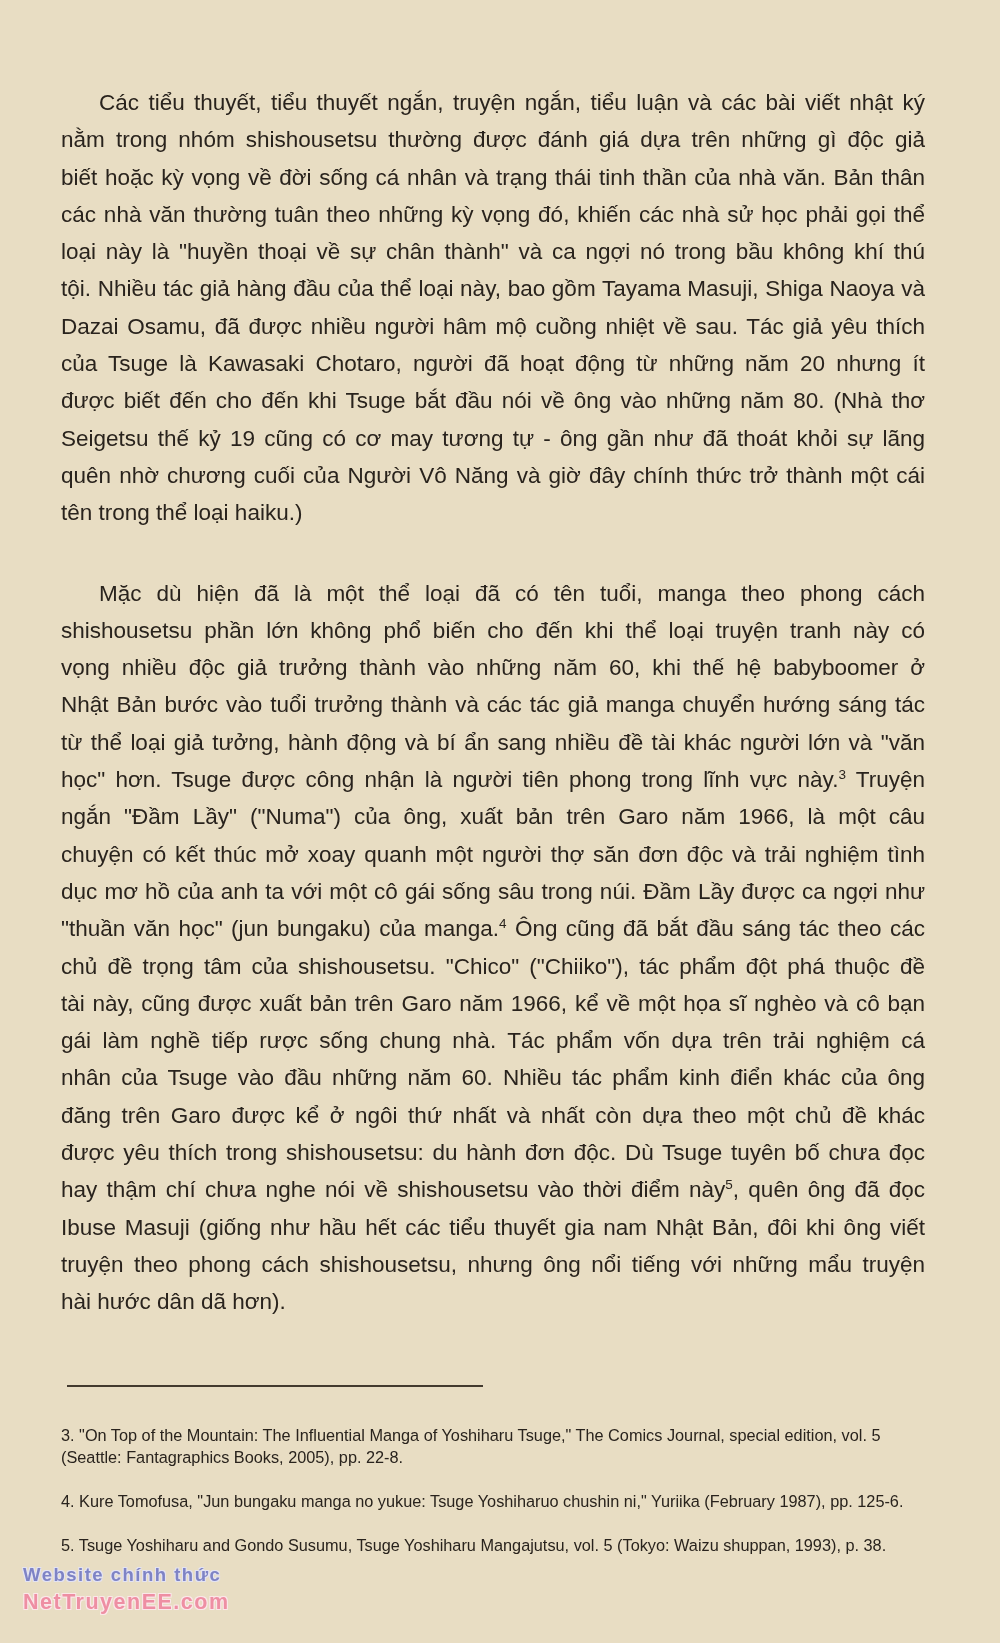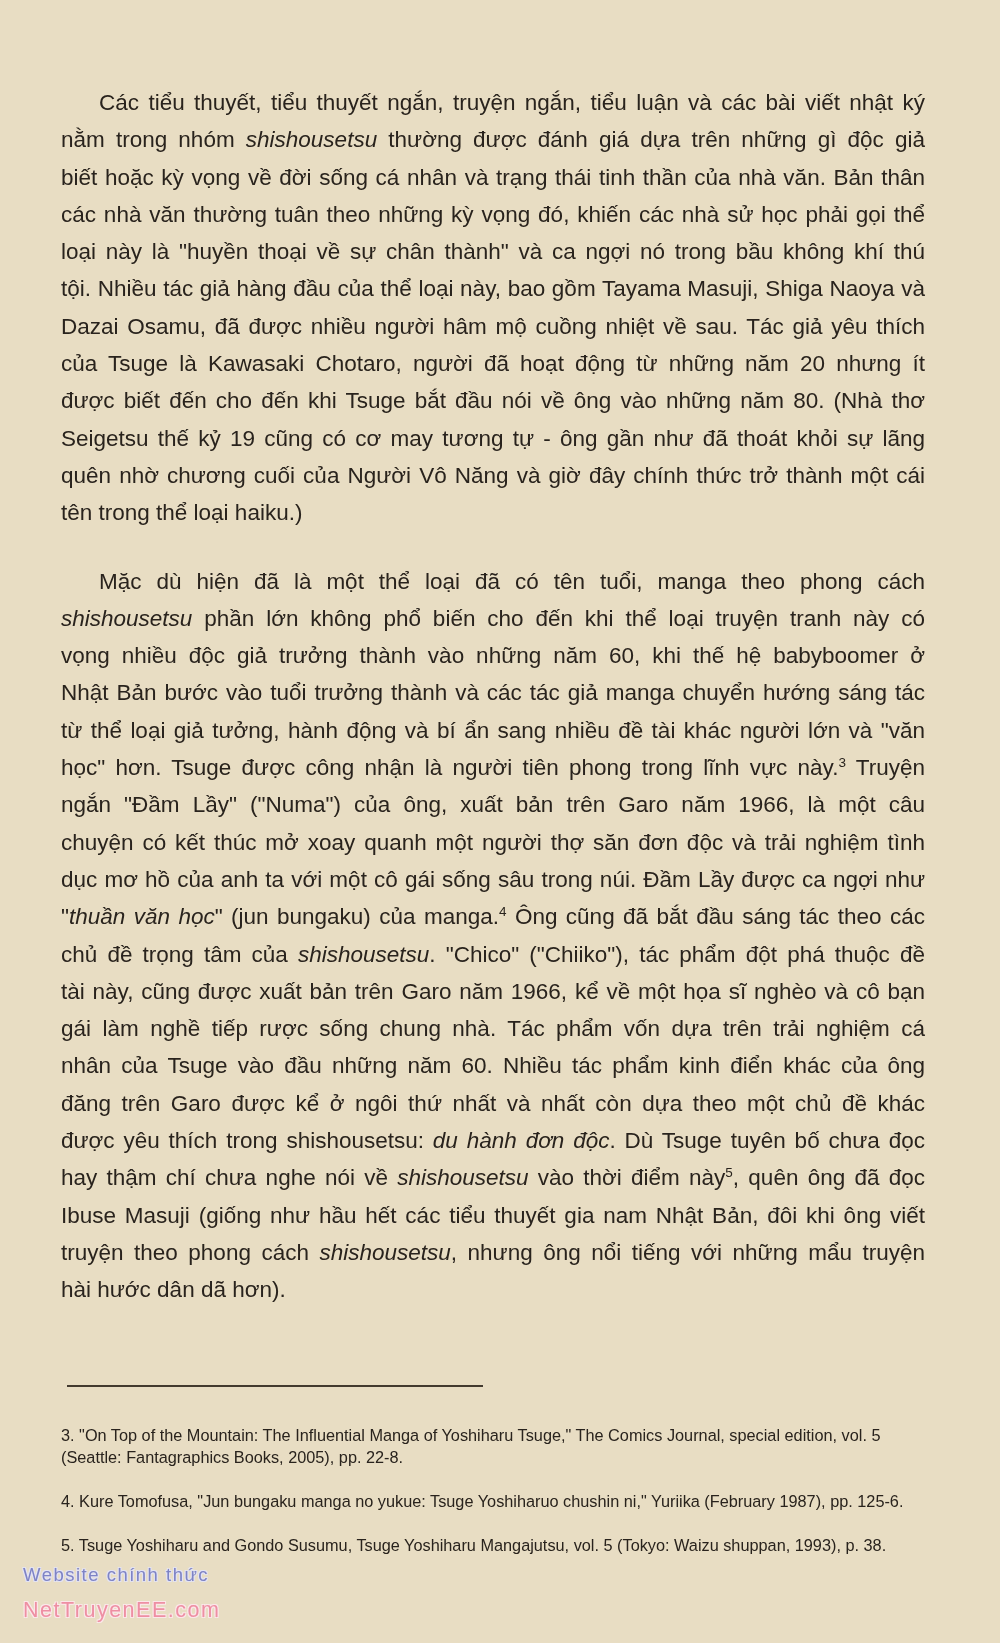--- a/index.html
+++ b/index.html
@@ -14,25 +14,25 @@
   }
   .text-block {
     position: absolute;
     left: 61px;
     top: 84px;
     width: 864px;
     color: #29231d;
     font-size: 22.5px;
     line-height: 37.3px;
   }
-  .para + .para { margin-top: 31px; }
+  .para + .para { margin-top: 43px; }
   .line { text-align: justify; text-align-last: justify; }
   .line.first { text-indent: 38px; }
   .line.last { text-align-last: left; }
-  .it { font-style: italic; }
+  .it { }
   sup { font-size: 60%; line-height: 0; }
   .separator {
     position: absolute;
     left: 67px;
     top: 1385px;
     width: 416px;
     height: 2px;
     background: #433a2e;
   }
   .footnotes {
@@ -42,32 +42,32 @@
     width: 890px;
     color: #29231d;
     font-size: 16.3px;
     line-height: 22px;
   }
   .footnote + .footnote { margin-top: 22px; }
   .watermark {
     position: absolute;
     left: 23px;
     top: 1564px;
-    font-weight: normal;
+    font-weight: bold;
   }
   .wm-line1 {
     font-size: 18.5px;
     letter-spacing: 1.5px;
     color: #7e83c5;
     text-shadow: -1px -1px 0 #e3e3f3, 1px -1px 0 #e3e3f3, -1px 1px 0 #e3e3f3, 1px 1px 0 #e3e3f3;
   }
   .wm-line2 {
     font-size: 21.5px;
     letter-spacing: 1.5px;
-    margin-top: 12px;
+    margin-top: 4px;
     color: #ee8fa3;
     text-shadow: -1px -1px 0 #fbe7ea, 1px -1px 0 #fbe7ea, -1px 1px 0 #fbe7ea, 1px 1px 0 #fbe7ea;
   }
 </style>
 </head>
 <body>
 
 <div class="page" style="background: rgb(232, 221, 195);">
 
   <div class="text-block">

